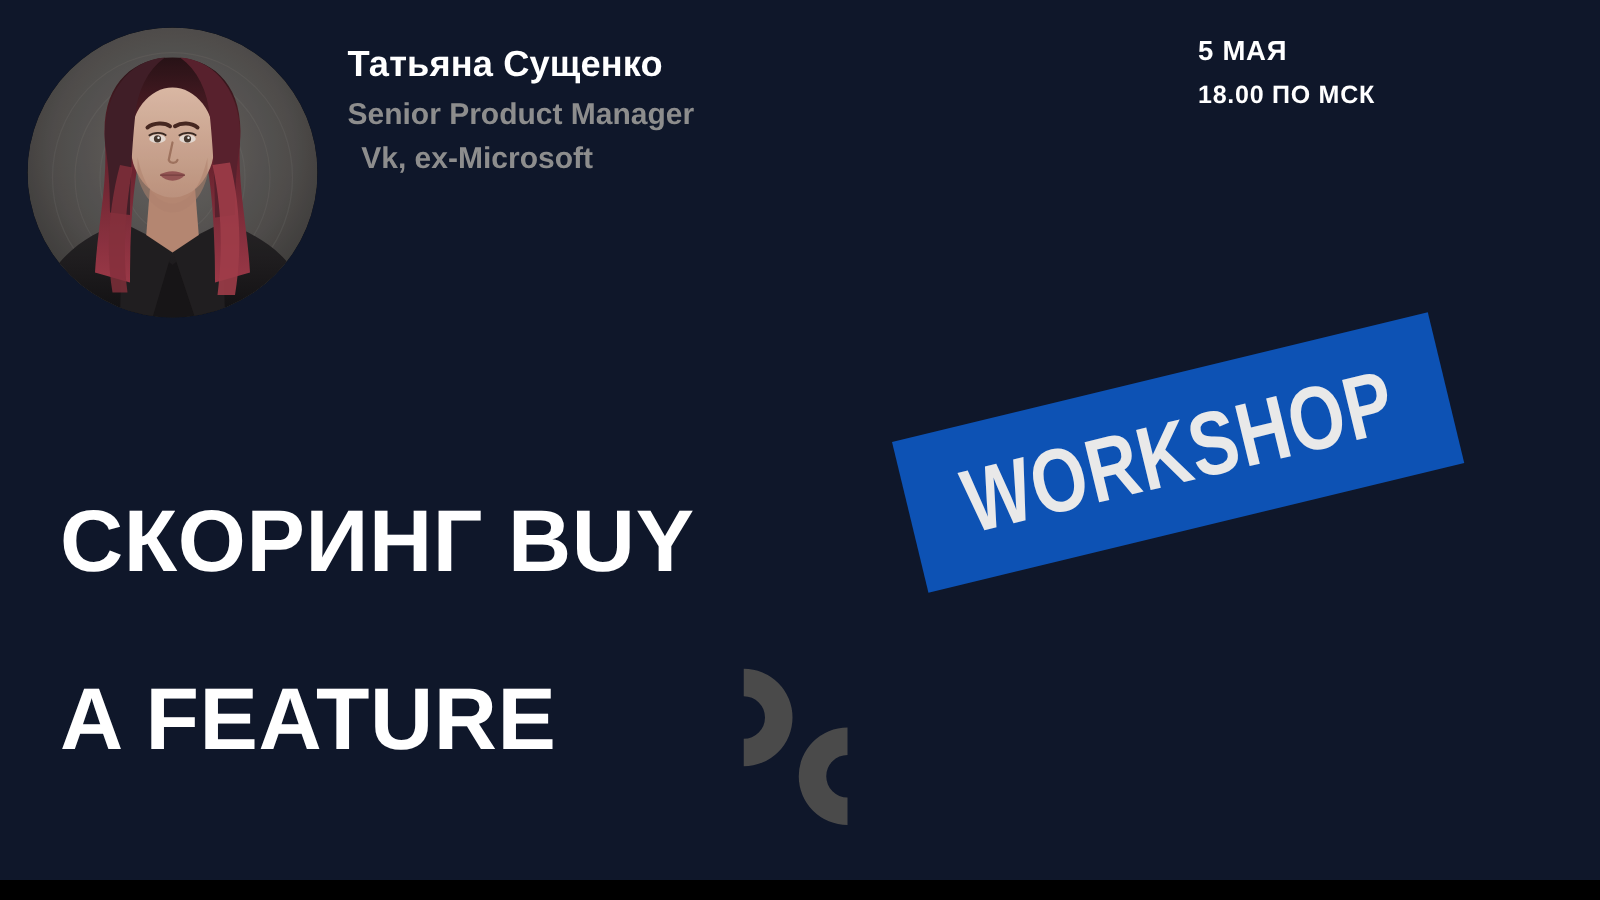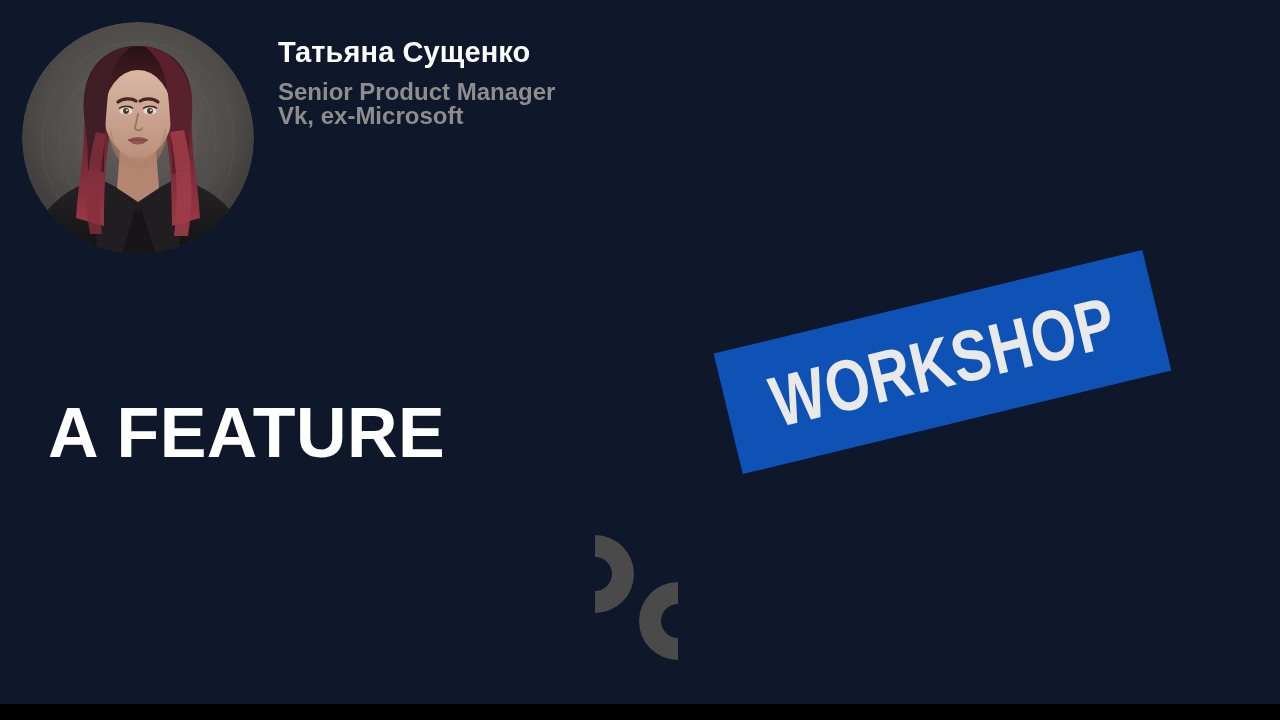--- a/index.html
+++ b/index.html
@@ -73,21 +73,21 @@
     color: #8d8d8d;
     line-height: 1.0;
     margin: 0 0 0 0;
     white-space: nowrap;
   }
   .speaker-company {
     font-size: 24px;
     font-weight: bold;
     color: #8d8d8d;
     line-height: 1.0;
-    margin: 0;
+    margin: 11px;
     white-space: nowrap;
   }
 
   
   .datetime {
     position: absolute;
     right: 180px;
     top: 30px;
     text-align: left;
   }
@@ -260,24 +260,29 @@
       </svg>
     </div>
 
     <div class="speaker-text">
       <p class="speaker-name">Татьяна Сущенко</p>
       <p class="speaker-role">Senior Product Manager</p>
       <p class="speaker-company">Vk, ex-Microsoft</p>
     </div>
   </div>
 
+  <div class="datetime">
+    <p class="date-line">5 МАЯ</p>
+    <p class="time-line">18.00 ПО МСК</p>
+  </div>
 
   <div class="badge-wrap">
     <div class="badge">
       <span class="badge-label">WORKSHOP</span>
     </div>
   </div>
 
   <div class="headline">
+    <p class="headline-line">СКОРИНГ BUY</p>
     <p class="headline-line">A FEATURE</p>
   </div>
 
 </div>
 
 </body></html>

